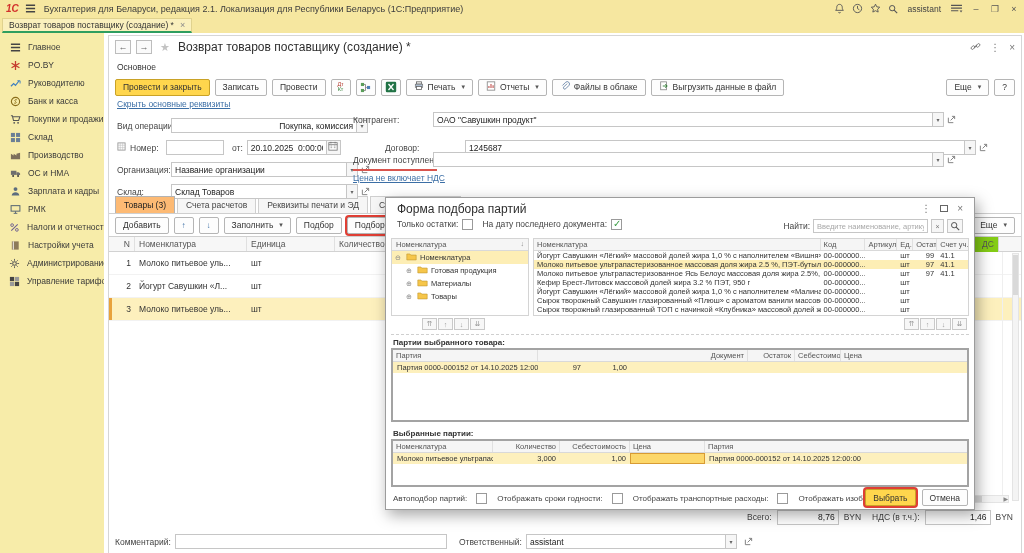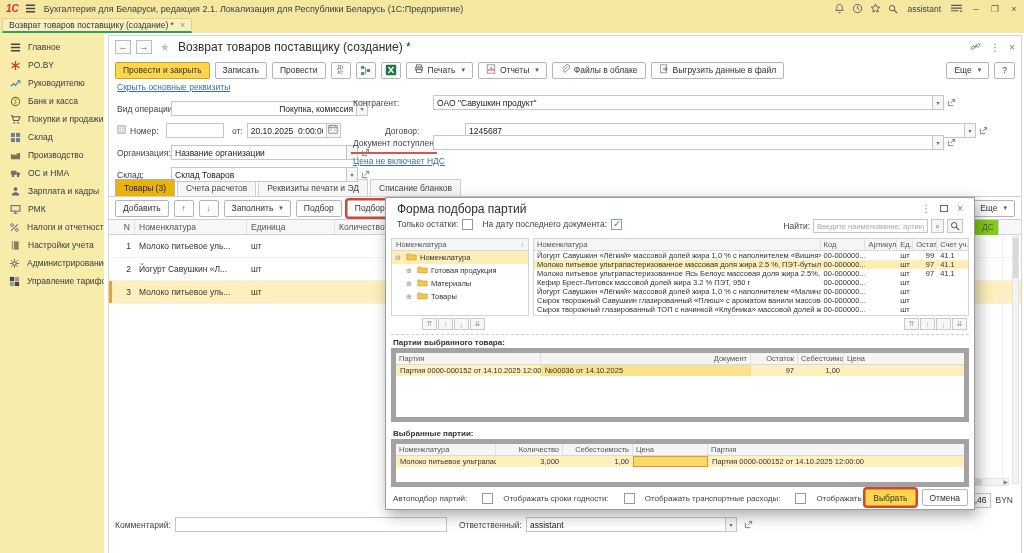--- a/index.html
+++ b/index.html
@@ -58,21 +58,21 @@
   .frow { position:absolute; display:flex; align-items:center; }
   .flbl { color:#444; white-space:nowrap; }
   .inp { height:15px; border:1px solid #c6c6c6; background:#fff; font-size:8.5px; padding:0 3px; color:#222; font-family:inherit; }
   .combo { display:flex; align-items:center; }
   .cbtn { width:11px; height:15px; border:1px solid #c6c6c6; border-left:none; background:#f6f6f6; font-size:6px; color:#666; text-align:center; line-height:14px; cursor:pointer; }
   .goic { margin-left:3px; display:inline-flex; cursor:pointer; }
   .redline { position:absolute; height:2px; background:#d9544d; }
 
   .tabs2 { height:19px; display:flex; align-items:flex-end; padding-left:6px; gap:2px; }
   .tab2 { height:17px; border:1px solid #cfcfcf; border-bottom:none; background:#f6f6f6; padding:0 8px; display:flex; align-items:center; color:#444; cursor:pointer; }
-  .tab2.act { background:#eab308; border-color:#b3b3b3; color:#222; position:relative; }
+  .tab2.act { background:#fdba74; border-color:#b3b3b3; color:#222; position:relative; }
   .tabs2-line { border-bottom:1px solid #cfcfcf; }
 
   .itbr { height:22px; display:flex; align-items:center; gap:5px; padding:0 6px; position:relative; }
   .redbox { box-shadow:0 0 0 2px #df3f35; }
   .arrbtn { width:16px; }
   .arrbtn span { color:#3a6ea5; font-size:8px; }
 
   .itable { position:relative; height:267px; border-top:1px solid #cfcfcf; overflow:hidden; font-size:8.5px; }
   .it-head { display:flex; height:15px; background:#f7f7f7; border-bottom:1px solid #d2d2d2; color:#555; }
   .th { padding:2px 4px; border-right:1px solid #e0e0e0; overflow:hidden; white-space:nowrap; }
@@ -131,36 +131,36 @@
   .t-list .c4 { width:24px; justify-content:flex-end; text-align:right; }
   .t-list .c5 { width:31px; border-right:none; }
   .t-list .th.c4::after { content:" ↑"; font-size:6px; color:#777; }
   .t-list .tr { display:flex; height:9px; font-size:7.5px; }
   .t-list .tr.sel { background:#fdeeb5; }
   .t-list .td { padding:0 3px; }
   .mvrow { position:absolute; display:flex; gap:1px; }
   .mvb { width:15px; height:12px; border:1px solid #c9c9c9; background:#f7f7f7; color:#999; font-size:7px; display:inline-flex; align-items:center; justify-content:center; cursor:pointer; }
   .dash { position:absolute; left:5px; right:5px; top:136px; border-top:1px dashed #cfcfcf; }
   .seclbl { position:absolute; left:7px; font-weight:bold; font-size:8px; color:#333; }
-  .dtable { position:absolute; left:5px; right:5px; border:5px solid #a3a3a3; background:#fff; overflow:hidden; }
+  .dtable { position:absolute; left:5px; right:5px; border:2px solid #a3a3a3; background:#fff; overflow:hidden; }
   .t-bat .c0 { width:145px; } .t-bat .c1 { width:210px;text-align:right; }
   .t-bat .c2 { width:47px; justify-content:flex-end; text-align:right; }
   .t-bat .c3 { width:46px; justify-content:flex-end; text-align:right; }
   .t-bat .c4 { flex:1; border-right:none; }
   .t-selb .c0 { width:100px; } .t-selb .c1 { width:67px; justify-content:flex-end; text-align:right; }
   .t-selb .c2 { width:70px; justify-content:flex-end; text-align:right; }
   .t-selb .c3 { width:75px; }
   .t-selb .c4 { flex:1; border-right:none; }
   .dtable .tr { display:flex; height:11px; font-size:7.5px; }
   .dtable .tr.sel { background:#fdf0bd; }
   .t-bat .tr.sel .c1 { background:#fbe08e; }
   .t-selb .tr .c3 { background:#fcd76a; box-shadow:inset 0 0 0 1px #d89b33; }
   .dlg-opts { position:absolute; left:7px; right:5px; top:292px; height:16px; display:flex; align-items:center; gap:4px; font-size:8px; color:#333; }
   .dlg-btns { position:absolute; right:6px; top:291px; display:flex; gap:6px; }
-  .opt { display:flex; align-items:center; gap:15px; margin-right:6px; white-space:nowrap;text-align:center; }
+  .opt { display:flex; align-items:center; gap:9px; margin-right:6px; white-space:nowrap;text-align:center; }
 </style>
 </head>
 <body>
 
 <div id="root">
 
   <div class="tbar">
     <span class="logo">1С</span>
     <span class="hamb">
         <svg viewBox="0 0 12 12" width="11" height="11">
@@ -359,20 +359,29 @@
           <span class="ic"><svg viewBox="0 0 12 12" width="11" height="11">
                 <path d="M4.5 7.5l3-3" stroke="#777" stroke-width="1.1"></path>
                 <rect x="1" y="5.8" width="4.4" height="2.8" rx="1.4" transform="rotate(-45 3.2 7.2)" fill="none" stroke="#777"></rect>
                 <rect x="6.6" y="3.4" width="4.4" height="2.8" rx="1.4" transform="rotate(-45 8.8 4.8)" fill="none" stroke="#777"></rect>
               </svg></span>
           <span class="dots">⋮</span>
           <span class="xclose">×</span>
         </span>
       </div>
 
+      <div class="doc-nav">
+        <span class="nav-active">Основное</span>
+        <span style="display:flex;gap:16px">
+
+        <span class="lnk"></span>
+            <span class="lnk"></span>
+            <span class="lnk"></span>
+          </span>
+      </div>
 
       <div class="tbr">
         <span class="btn primary">Провести и закрыть</span>
         <span class="btn">Записать</span>
         <span class="btn">Провести</span>
         <span class="btn iconb">
             <span class="dtkt"><span class="dt">Дт</span><br><span class="kt">Кт</span></span>
           </span>
         <span class="btn iconb">
             <svg viewBox="0 0 12 12" width="11" height="11">
@@ -763,21 +772,20 @@
         <span class="th c0">Партия</span>
         <span class="th c1">Документ</span>
         <span class="th c2">Остаток</span>
         <span class="th c3">Себестоимость</span>
         <span class="th c4">Цена</span>
       </div>
       <div>
 
       <div class="tr sel">
             <span class="td c0">Партия 0000-000152 от 14.10.2025 12:00:00</span>
-            <span class="td c1">№00036 от 14.10.2025</span>
             <span class="td c2">97</span>
             <span class="td c3">1,00</span>
             <span class="td c4"></span>
           </div>
         </div>
     </div>
 
     <div class="seclbl" style="top:231px">Выбранные партии:</div>
     <div class="dtable t-selb" style="top:241px;height:48px">
       <div class="l-head">

